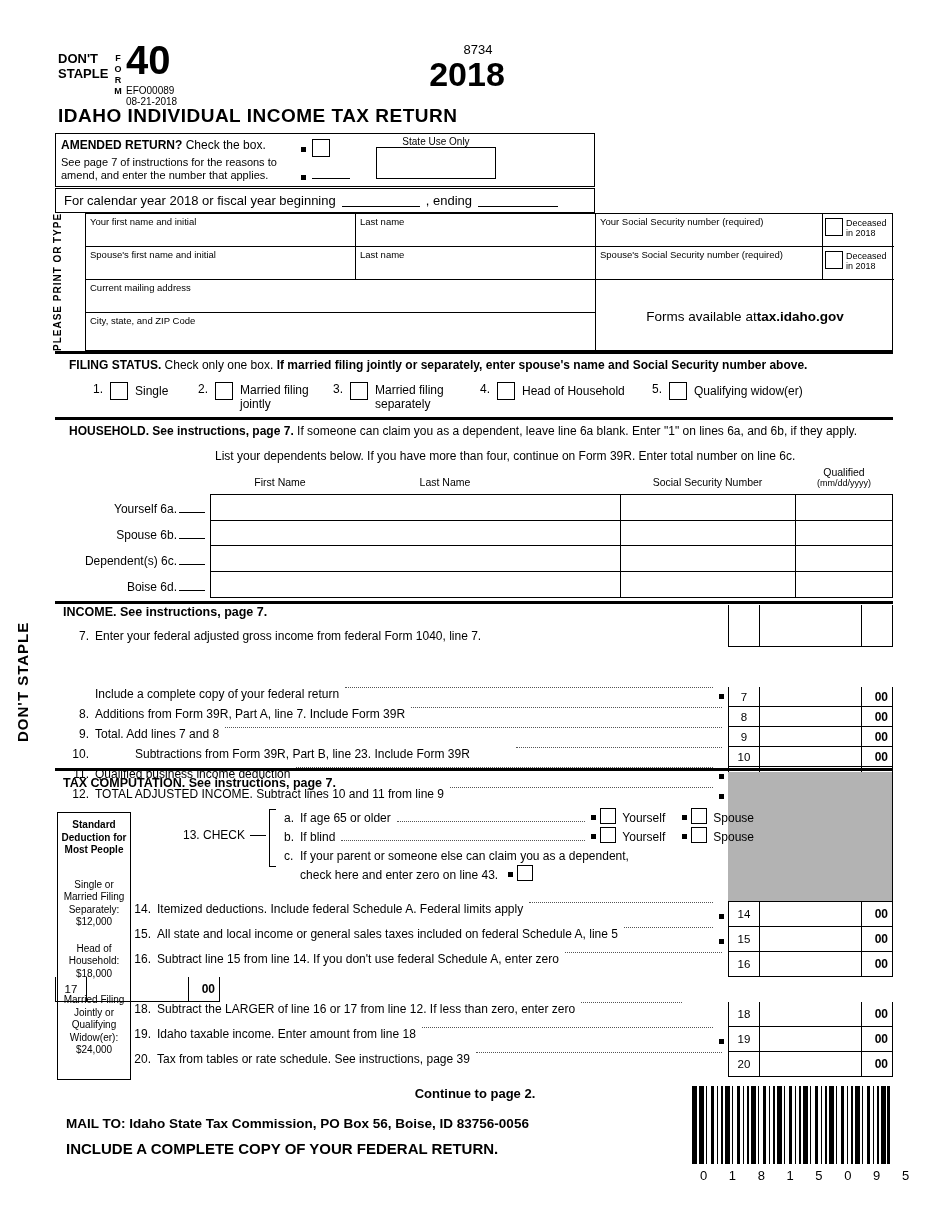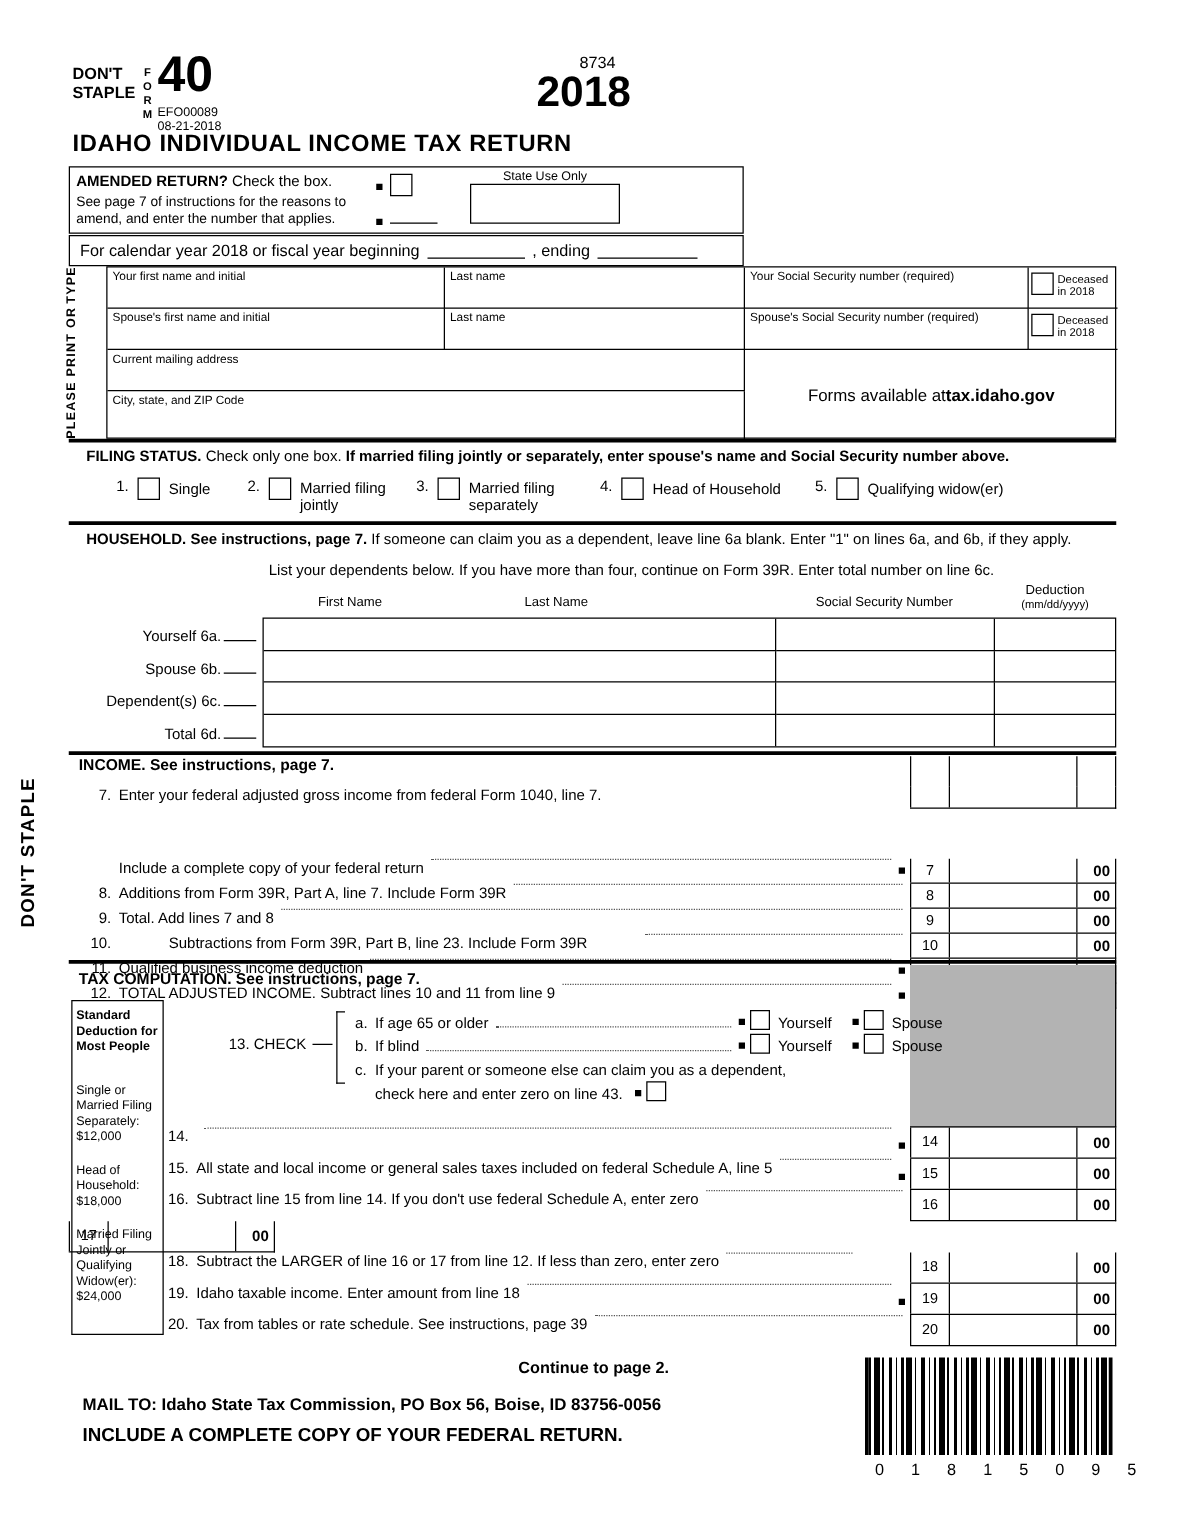--- a/index.html
+++ b/index.html
@@ -68,21 +68,21 @@
   .lead { flex:1 1 auto; border-bottom:1.4px dotted #555; margin:0 6px 3px 6px; min-width:8px; }
   .iright { width:165px; flex:none; display:flex; align-items:stretch; border-right:1px solid #000; }
   .iright.bb { border-bottom:1px solid #000; }
   .ncell { width:32px; flex:none; border-left:1px solid #000; border-right:1px solid #000; font-size:11.5px; display:flex; align-items:center; justify-content:center; }
   .acell { flex:1; }
   .ccell { width:31px; flex:none; border-left:1px solid #000; font-weight:bold; font-size:12px; display:flex; align-items:center; justify-content:flex-end; padding-right:4px; }
   .blt-end { margin:0 4px 5px 0; align-self:flex-end; }
 
   
   .gray-strip { position:absolute; background:#b3b3b3; border-bottom:1px solid #000; border-right:1px solid #000; }
-  .std-box { position:absolute; border:1.2px solid #000; font-size:10px; text-align:left; line-height:1.25; padding:6px 3px; }
+  .std-box { position:absolute; border:1.2px solid #000; font-size:10px; text-align:center; line-height:1.25; padding:6px 3px;margin-top:12px; }
   .std-box .t { font-weight:bold; }
   .l13 { position:absolute; display:flex; align-items:flex-start; }
   .l13-label { font-size:12px; white-space:nowrap; margin-top:22px; }
   .l13-dash { width:16px; border-top:1.2px solid #000; margin:29px 3px 0 5px; }
   .l13-bracket { width:7px; height:58px; border:1.5px solid #000; border-right:none; margin:3px 8px 0 0; flex:none; }
   .i13col { width:470px; }
   .i13 { display:flex; align-items:flex-end; height:19px; font-size:12px; }
   .i13 .ltr { width:16px; flex:none; }
   .i13 .ysl { width:66px; padding-left:6px; }
   .i13 .ssl { padding-left:6px; }
@@ -198,35 +198,35 @@
 
   <div class="abs" style="left:55px;top:424px;width:838px;height:177px;">
     <div class="hh-head" style="padding-left:14px;">
       <span class="b">HOUSEHOLD. See instructions, page 7.</span><span>  If someone can claim you as a dependent, leave line 6a blank.  Enter "1" on lines 6a, and 6b, if they apply.</span>
     </div>
     <div class="hh-sub" style="position:absolute;left:160px;top:25px;">List your dependents below. If you have more than four, continue on Form 39R. Enter total number on line 6c.</div>
     <div class="hh-colhead" style="left:175px;top:52px;width:100px;">First Name</div>
     <div class="hh-colhead" style="left:340px;top:52px;width:100px;">Last Name</div>
     <div class="hh-colhead" style="left:565px;top:52px;width:175px;">Social Security Number</div>
     <div class="hh-colhead" style="left:740px;top:42px;width:98px;">
-      <div>Deduction</div>
+      <div>Qualified</div>
       <div style="font-size:9px;">(mm/dd/yyyy)</div>
     </div>
 
     <div class="hh-label" style="top:78px;">
       <span>Yourself</span>&nbsp;<span>6a.</span><span class="stub"></span>
     </div>
     <div class="hh-label" style="top:104px;">
       <span>Spouse</span>&nbsp;<span>6b.</span><span class="stub"></span>
     </div>
     <div class="hh-label" style="top:130px;">
       <span>Dependent(s)</span>&nbsp;<span>6c.</span><span class="stub"></span>
     </div>
     <div class="hh-label" style="top:156px;">
-      <span>Total</span>&nbsp;<span>6d.</span><span class="stub"></span>
+      <span>Boise</span>&nbsp;<span>6d.</span><span class="stub"></span>
     </div>
 
     <div class="hh-table" style="left:155px;top:70px;width:683px;height:104px;">
       <div class="hh-cell"></div>
       <div class="hh-cell"></div>
       <div class="hh-cell nr"></div>
       <div class="hh-cell"></div>
       <div class="hh-cell"></div>
       <div class="hh-cell nr"></div>
       <div class="hh-cell"></div>
@@ -387,20 +387,21 @@
           <span class="blt" style="margin-left:10px;"></span>
           <span class="cb17"></span>
         </div>
       </div>
     </div>
 
     <div class="abs" style="left:0;top:130px;width:838px;">
       <div class="irow" style="height:25px;">
         <div class="itext tpad">
           <span class="inum">14.</span>
+          <span>Itemized deductions.  Include federal Schedule A. Federal limits apply</span>
           <span class="lead"></span>
           <span class="blt blt-end"></span>
         </div>
         <div class="iright bb">
           <span class="ncell">14</span>
           <span class="acell"></span>
           <span class="ccell">00</span>
         </div>
       </div>
       <div class="irow" style="height:25px;">

